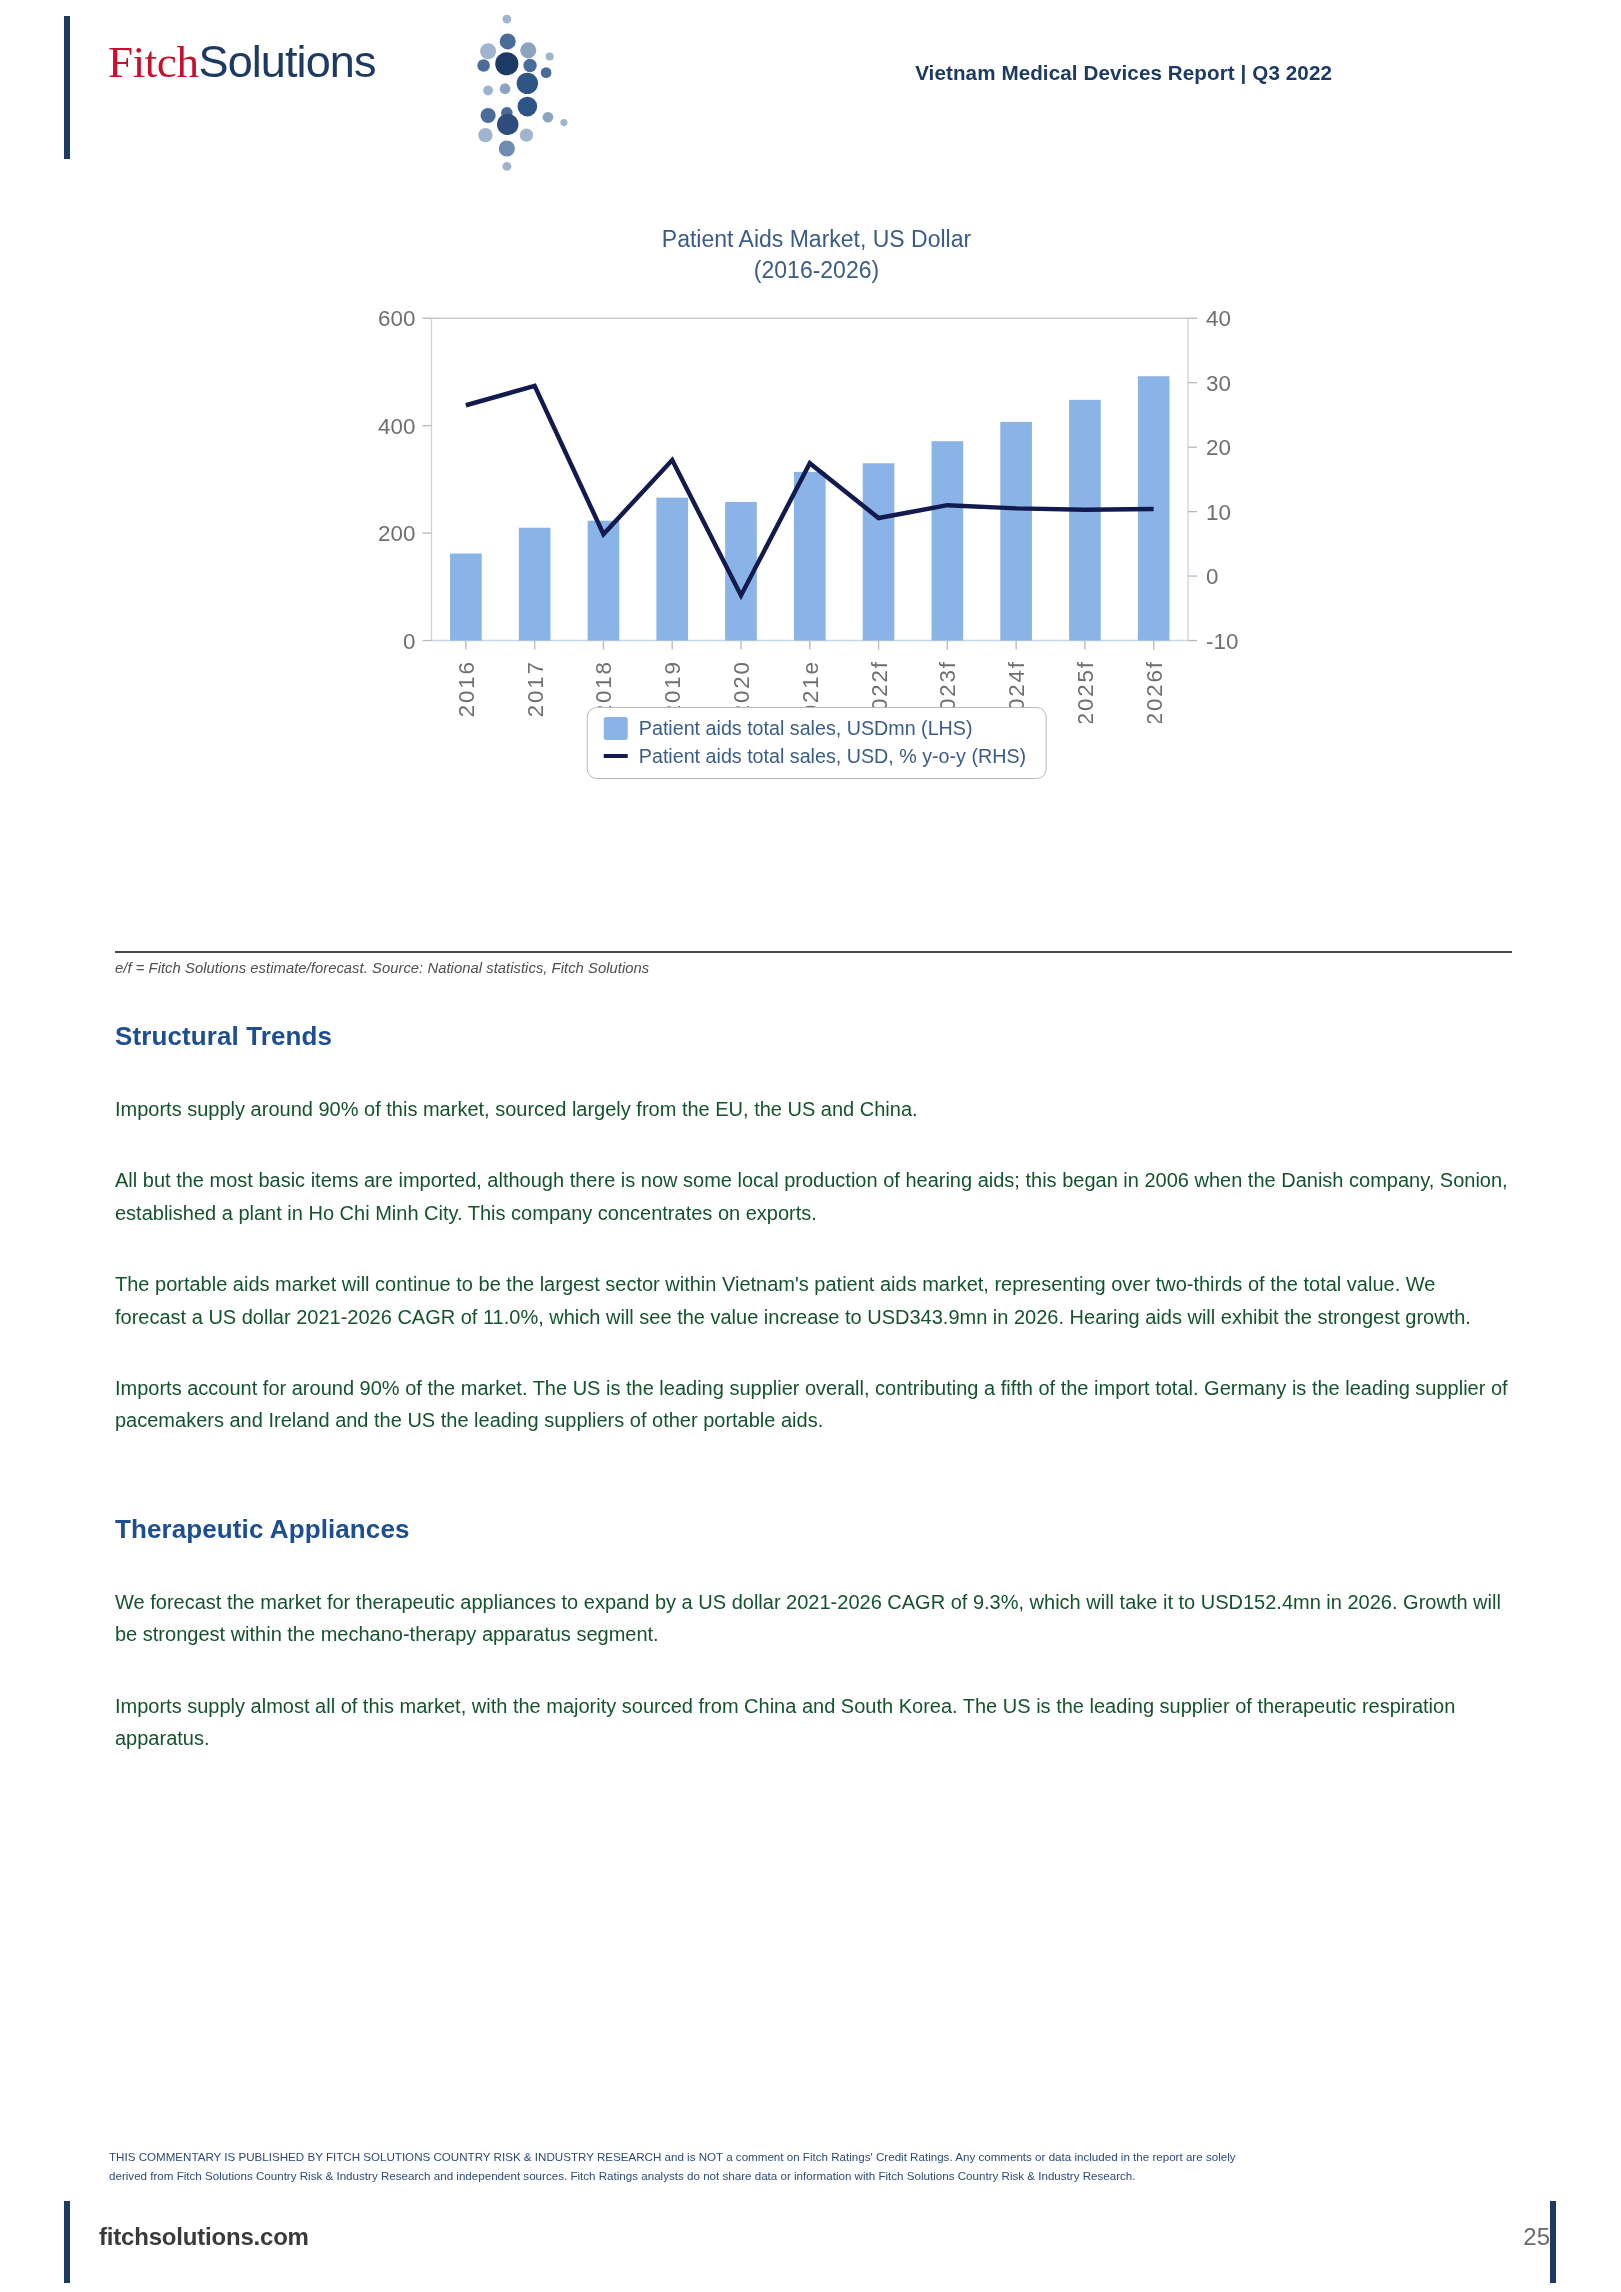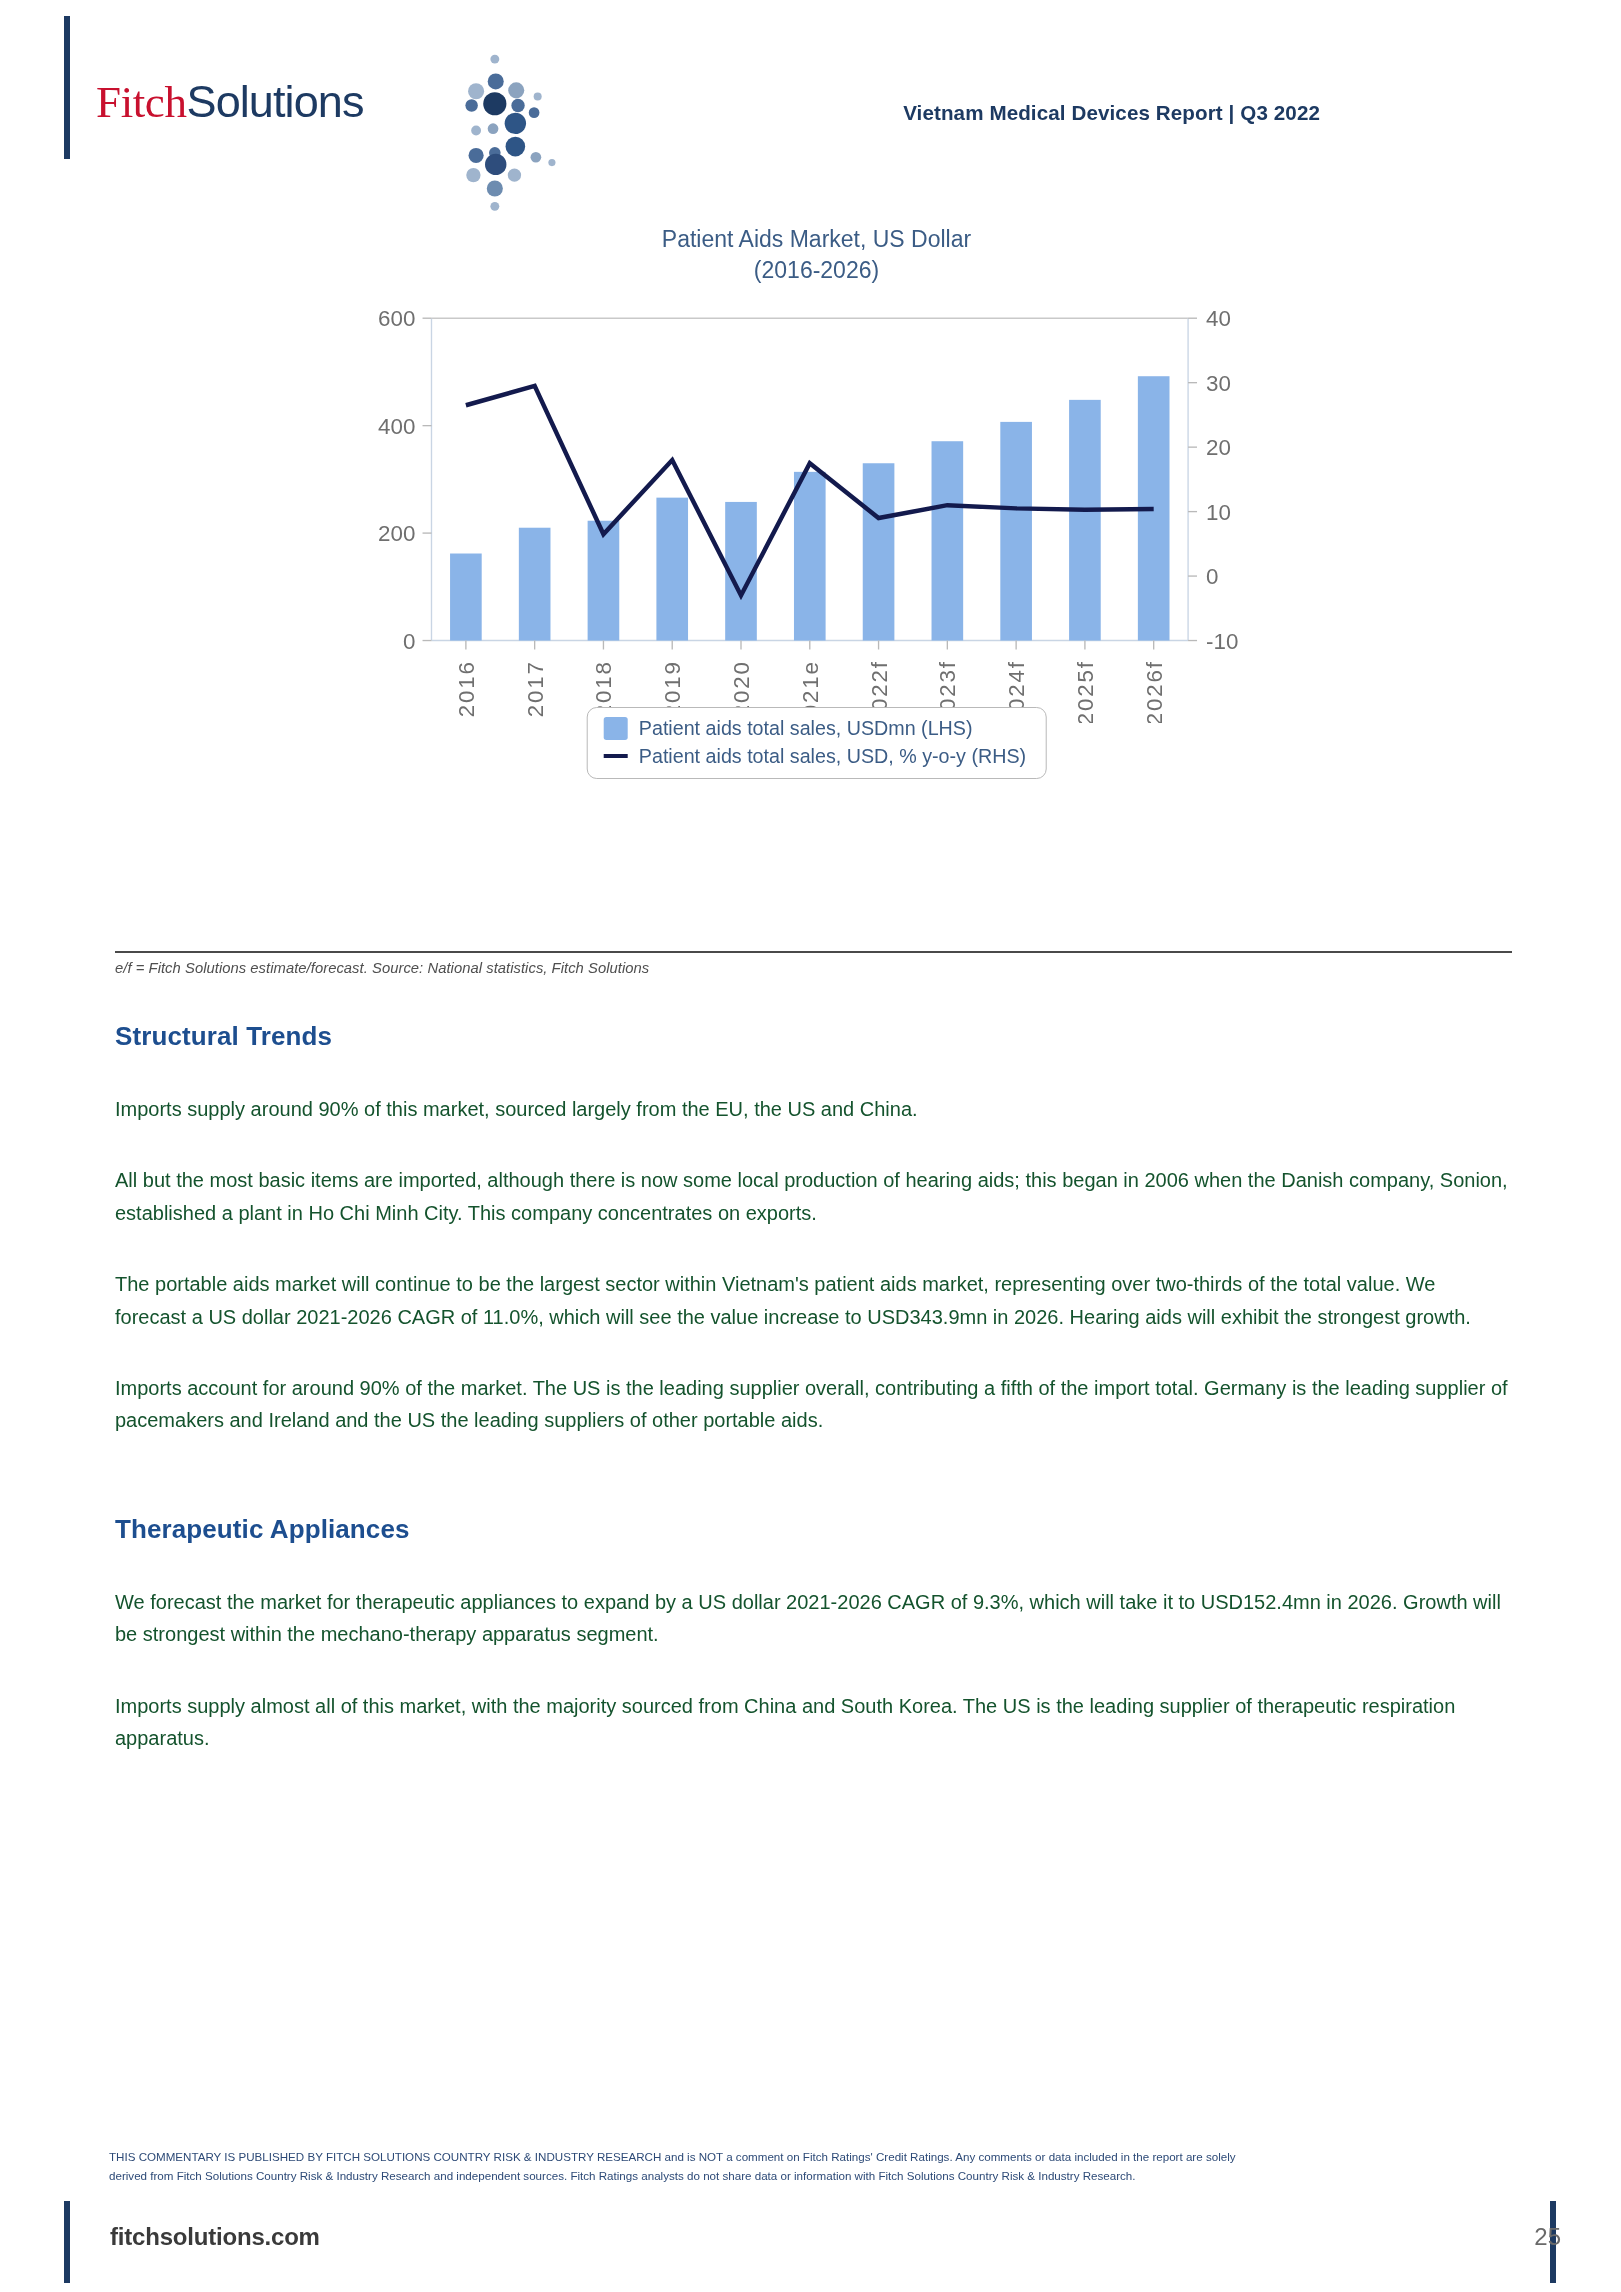--- a/index.html
+++ b/index.html
@@ -22,21 +22,21 @@
   .rail-bottom {
     position: absolute; left: 64px; top: 2201px;
     width: 6.3px; height: 82px; background: #1d3a62;
   }
   .rail-right-bottom {
     position: absolute; left: 1550px; top: 2201px;
     width: 6.3px; height: 82px; background: #1d3a62;
   }
 
   
-  .header { position: absolute; left: 4px; top: 0; width: 1432px; height: 179px; margin-top: 40px; }
+  .header { position: absolute; left: 16px; top: 0; width: 1432px; height: 179px; }
   .logo-wrap { position: absolute; left: 92px; top: 39px; width: 421px; height: 107px; }
   .logo-text { font-family: "Liberation Serif", serif; font-size: 0; line-height: 1; }
   .logo-fitch {
     font-family: "Liberation Serif", serif;
     font-size: 45px; color: #c8102e; letter-spacing: -0.4px;
   }
   .logo-solutions {
     font-family: "Liberation Sans", sans-serif;
     font-size: 45px; color: #1d3a62; font-weight: 400; letter-spacing: -0.9px;
   }
@@ -99,21 +99,21 @@
     margin: 0 0 39px 0; max-width: 1397px; font-weight: 400;
   }
   p.para.tight { margin-bottom: 16px; }
 
   
   .disclaimer {
     position: absolute; left: 109px; top: 2148px; width: 1433px;
     font-size: 11.6px; color: #2d4a77; line-height: 1.62;
   }
   .footer-bar {
-    position: absolute; left: 110px; top: 2223px; width: 1451px;
+    position: absolute; left: 99px; top: 2223px; width: 1451px;
     display: flex; align-items: baseline; justify-content: space-between; gap: 14px;
   }
   .footer-site { font-size: 24px; font-weight: bold; color: #3a3a3a; letter-spacing: -0.2px; }
   .footer-page { font-size: 24px; color: #6a6a6a; }
 </style>
 </head>
 <body>
 
 <div class="rail-top"></div>
 <div class="rail-bottom"></div>

